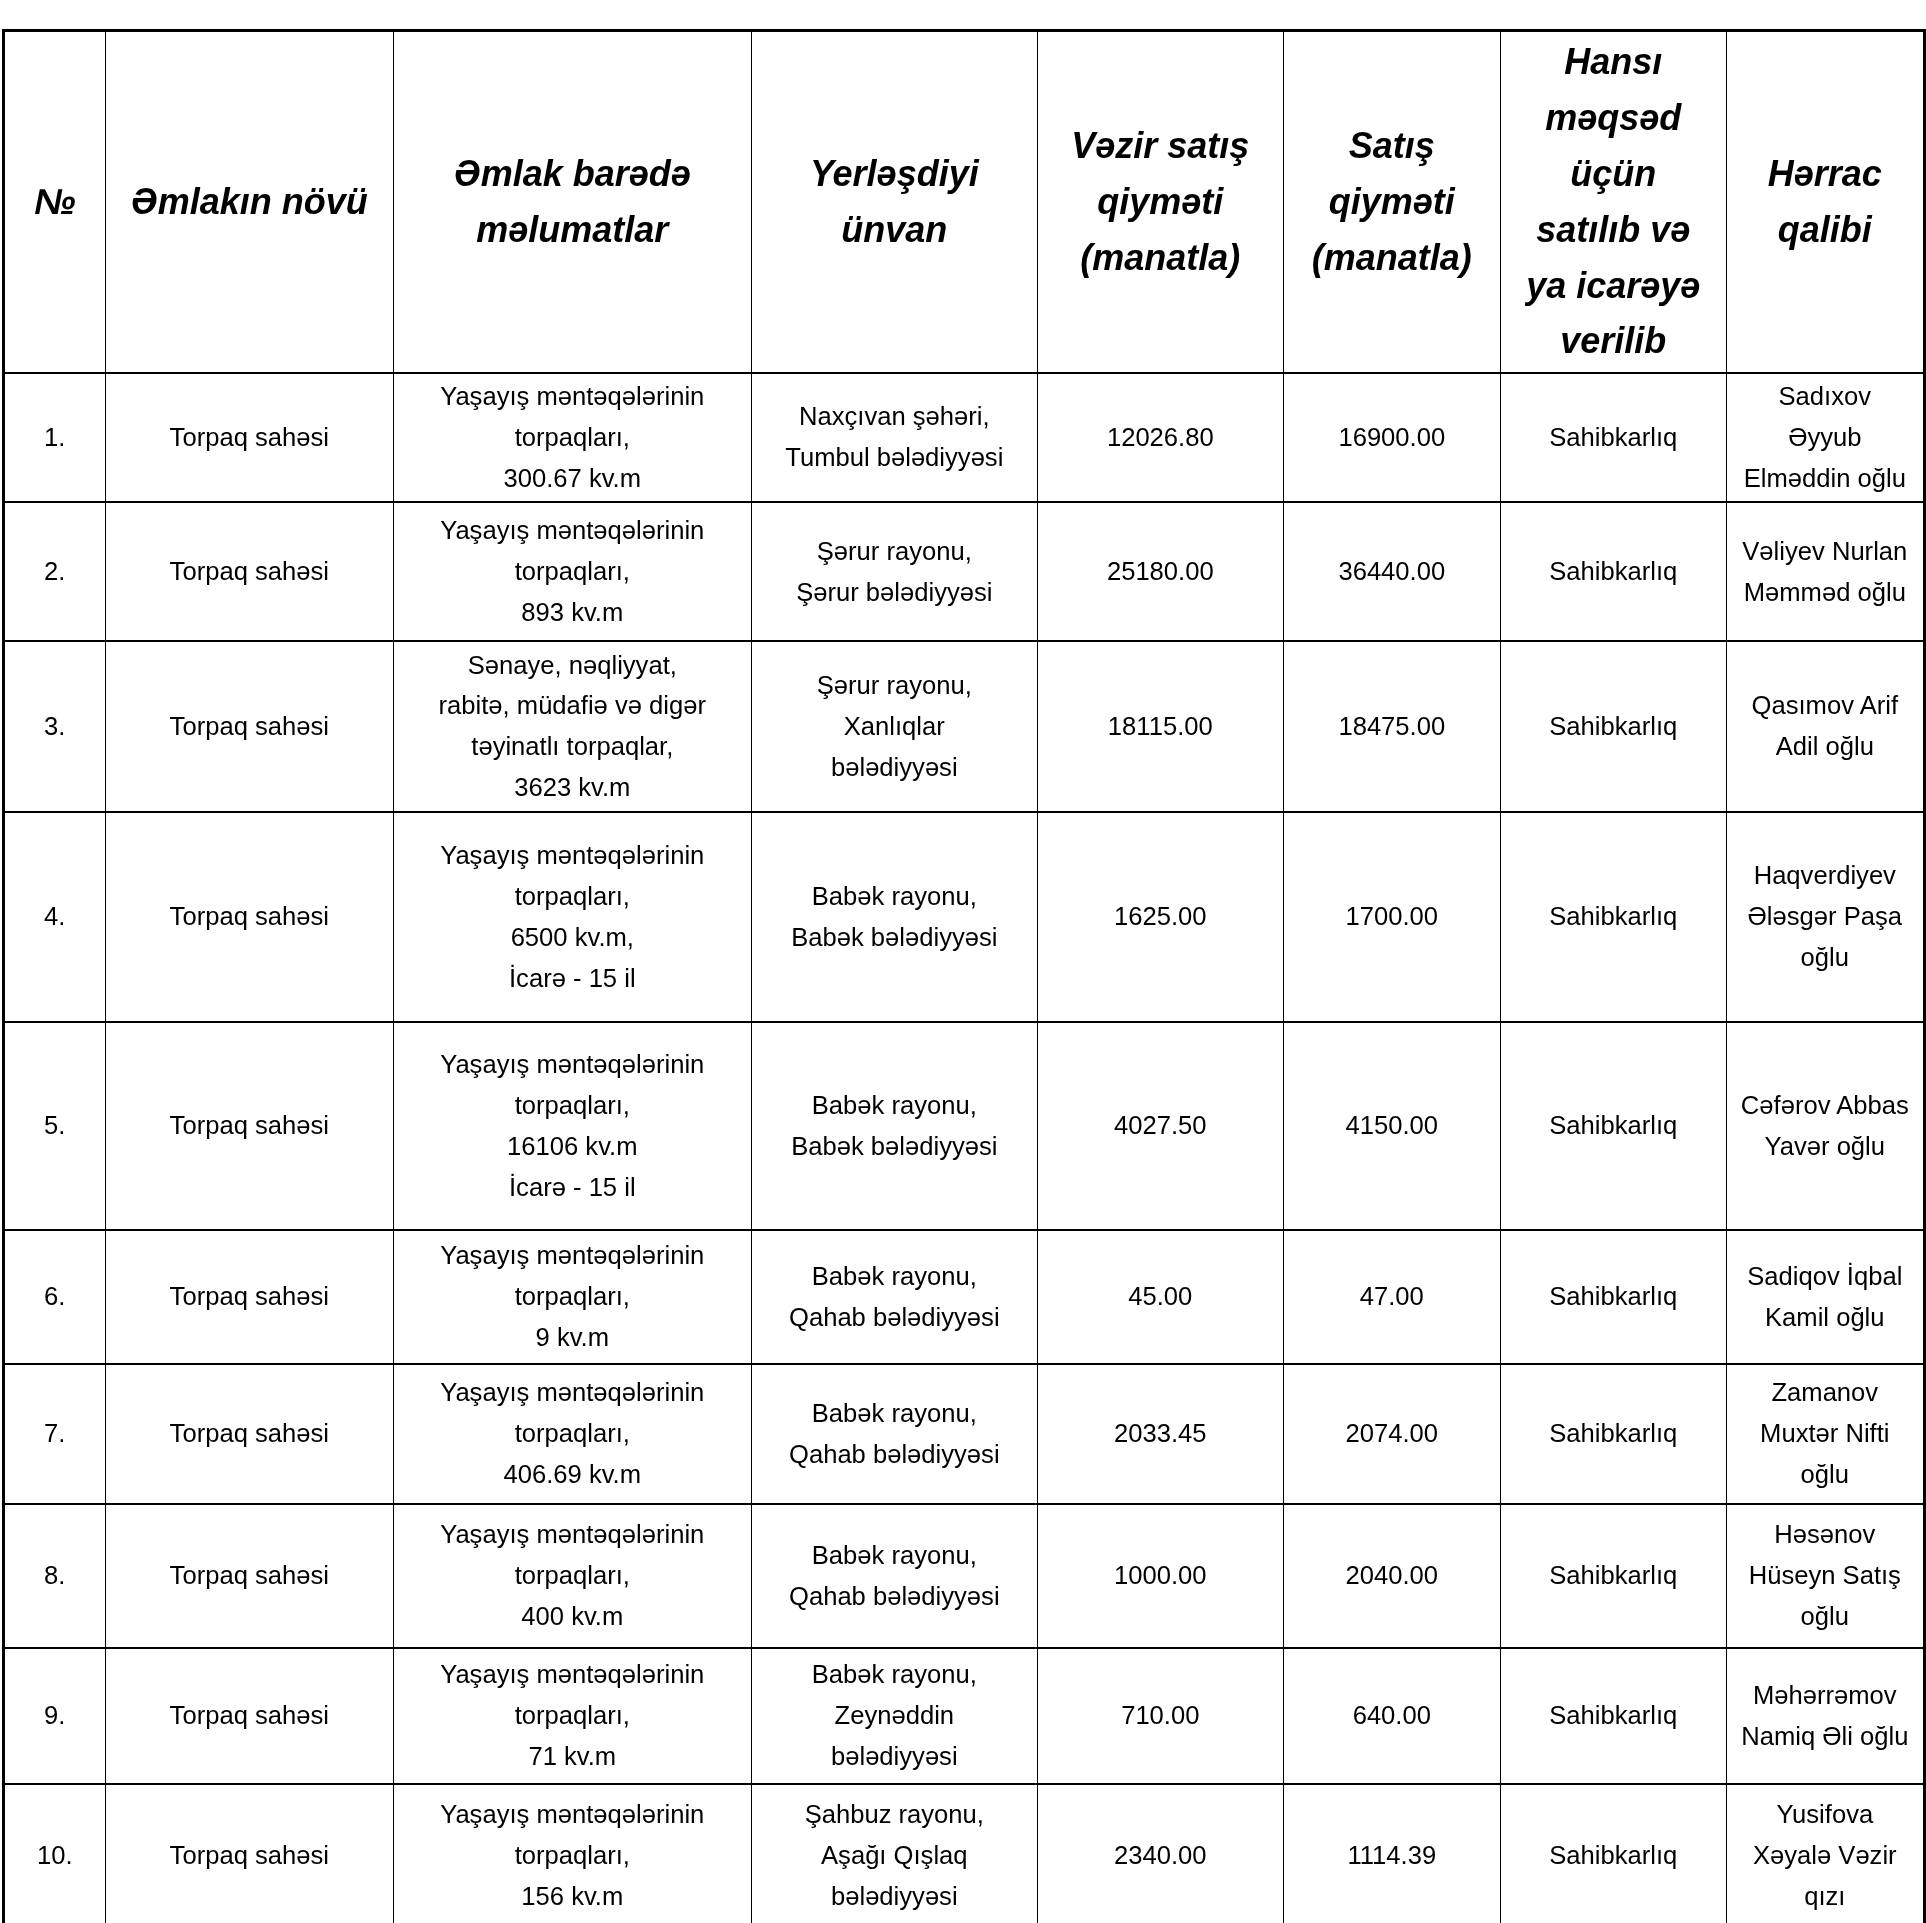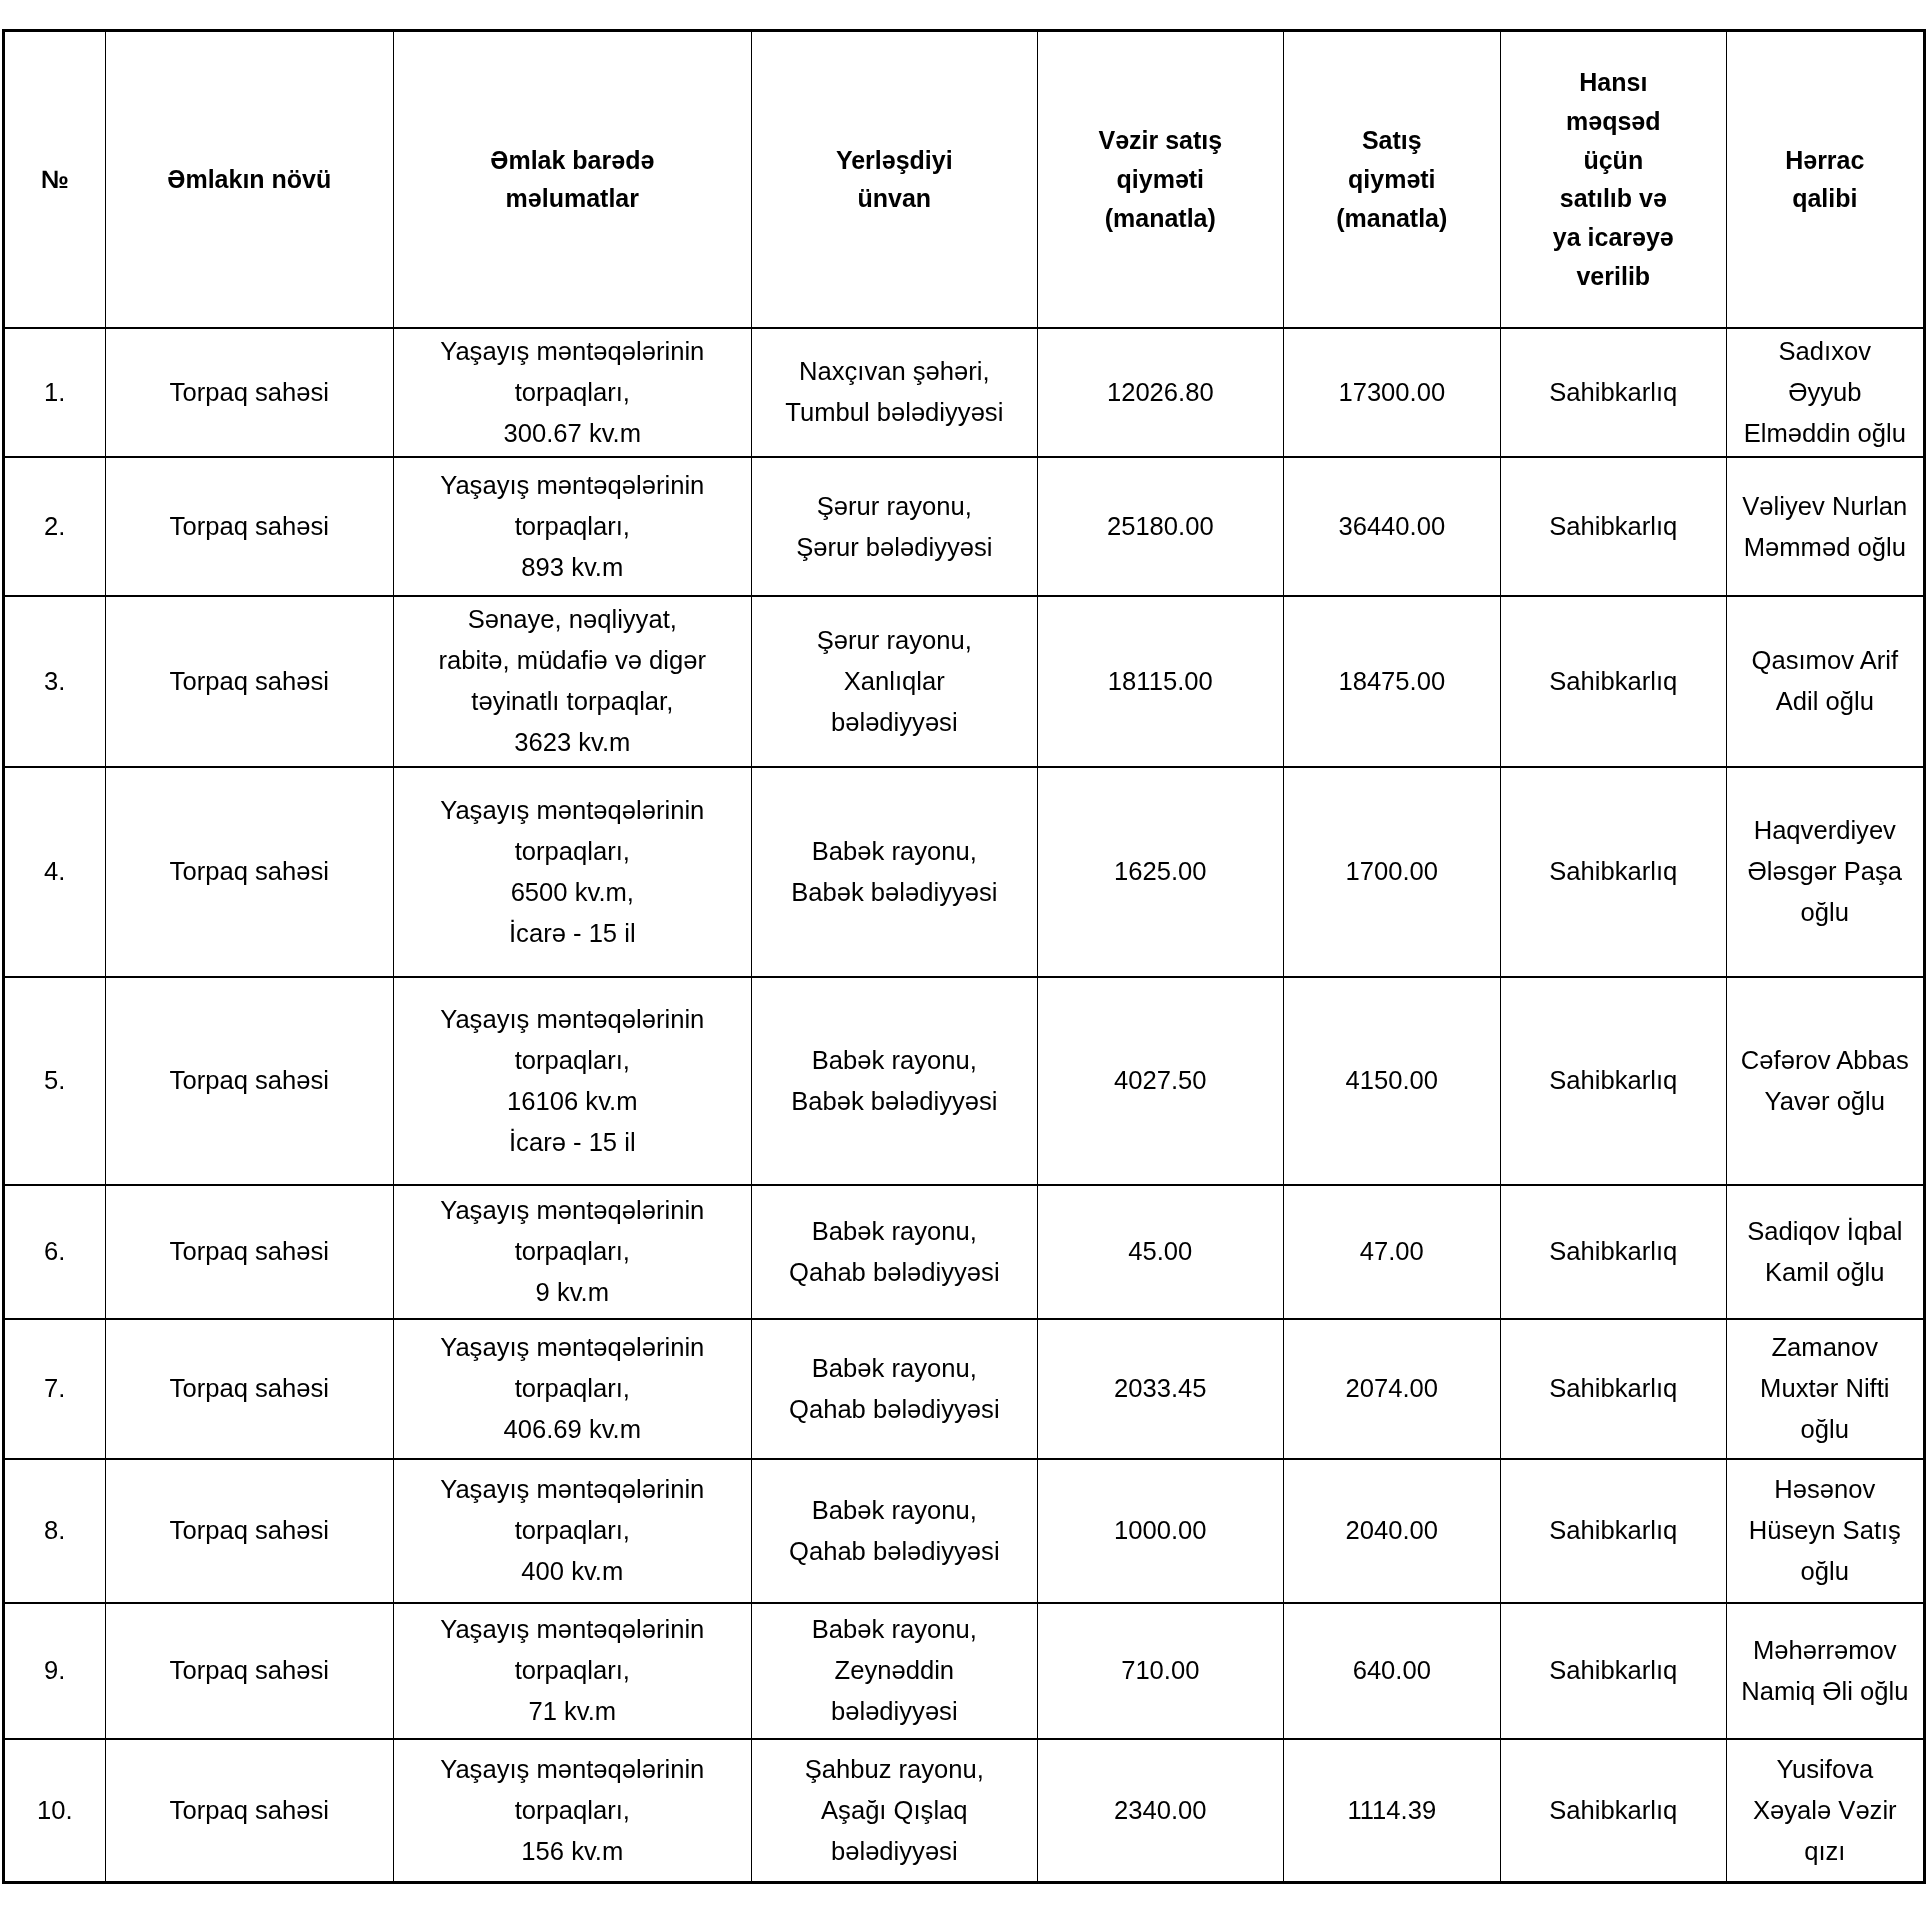--- a/index.html
+++ b/index.html
@@ -25,23 +25,24 @@
     border-right: 1.8px solid #000;
     border-top: 2.4px solid #000;
     border-bottom: 2.4px solid #000;
     vertical-align: middle;
     text-align: center;
     white-space: pre-line;
     overflow: hidden;
     padding: 2.4px 3.7px;
   }
   table.auction th {
-    font-size: 25px;
+    font-size: 36px;
     font-weight: bold;
     line-height: 1.55;
+    font-style: italic;
   }
   table.auction td {
     font-size: 25.6px;
     font-weight: normal;
     line-height: 1.6;
   }
   tr.header-row   { height: 297px; }
   tr.row-h-212 { height: 129px; }
   tr.row-h-228 { height: 139px; }
   tr.row-h-270 { height: 164px; }
@@ -93,21 +94,21 @@
   <tbody>
     <tr class="row-h-212">
       <td>1.</td>
       <td>Torpaq sahəsi</td>
       <td>Yaşayış məntəqələrinin
 torpaqları,
 300.67 kv.m</td>
       <td>Naxçıvan şəhəri,
 Tumbul bələdiyyəsi</td>
       <td>12026.80</td>
-      <td>17300.00</td>
+      <td>16900.00</td>
       <td>Sahibkarlıq</td>
       <td>Sadıxov
 Əyyub
 Elməddin oğlu</td>
     </tr>
     <tr class="row-h-228">
       <td>2.</td>
       <td>Torpaq sahəsi</td>
       <td>Yaşayış məntəqələrinin
 torpaqları,

